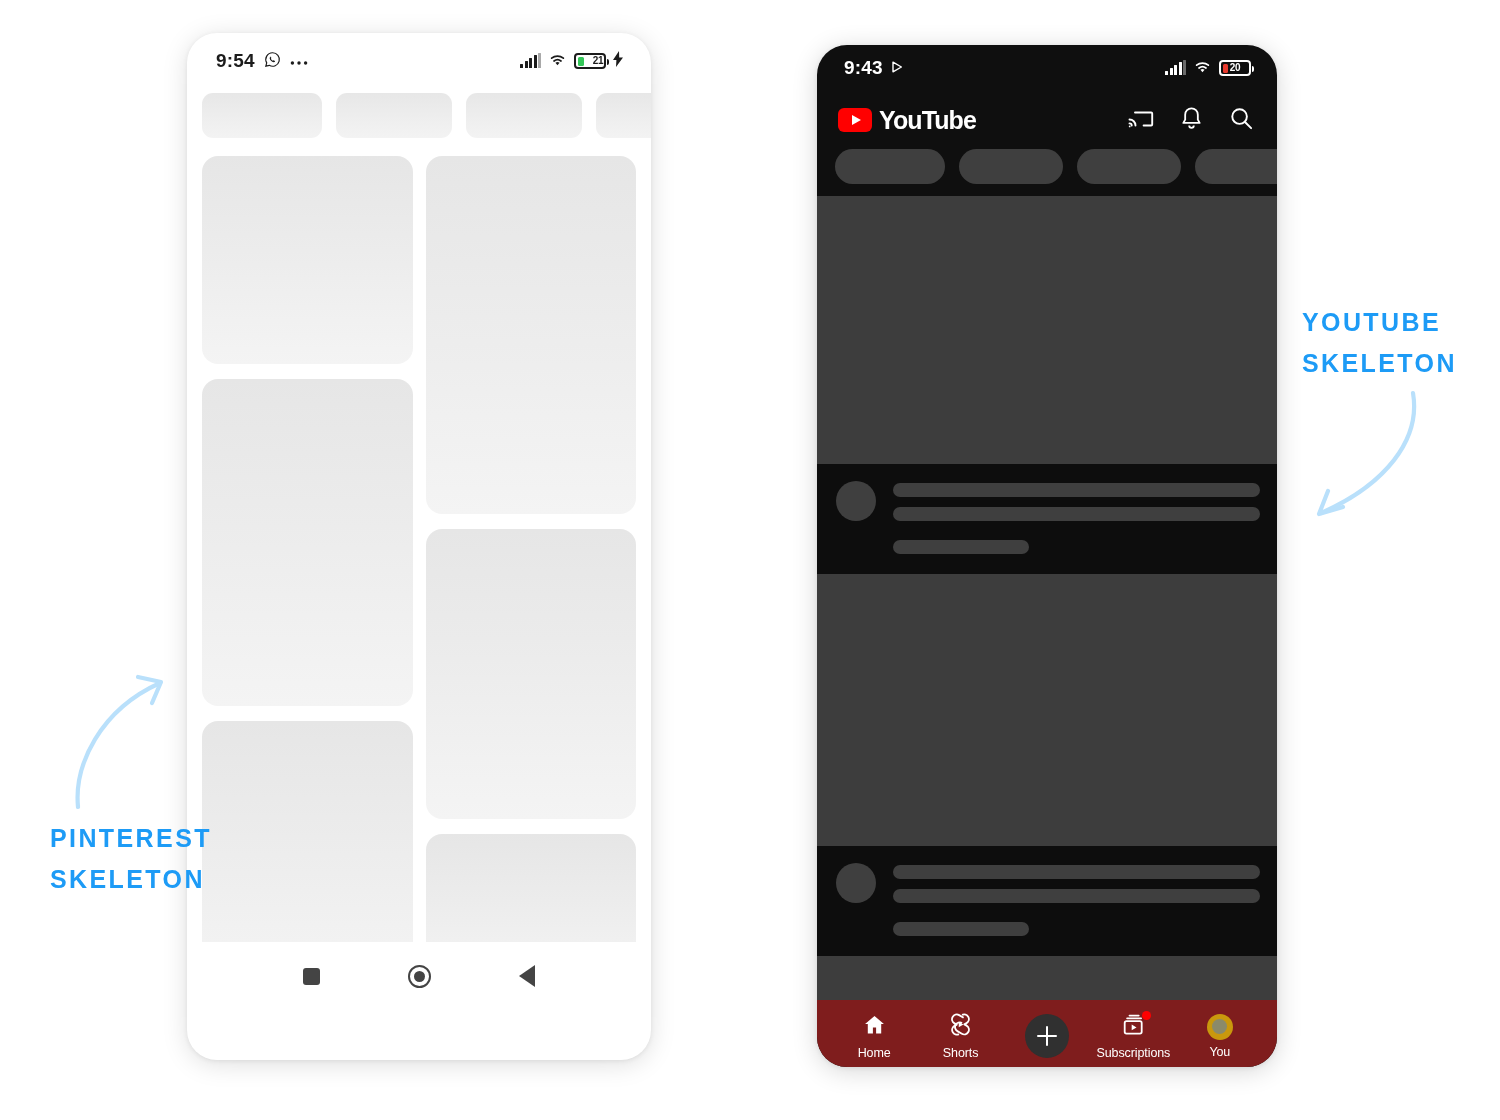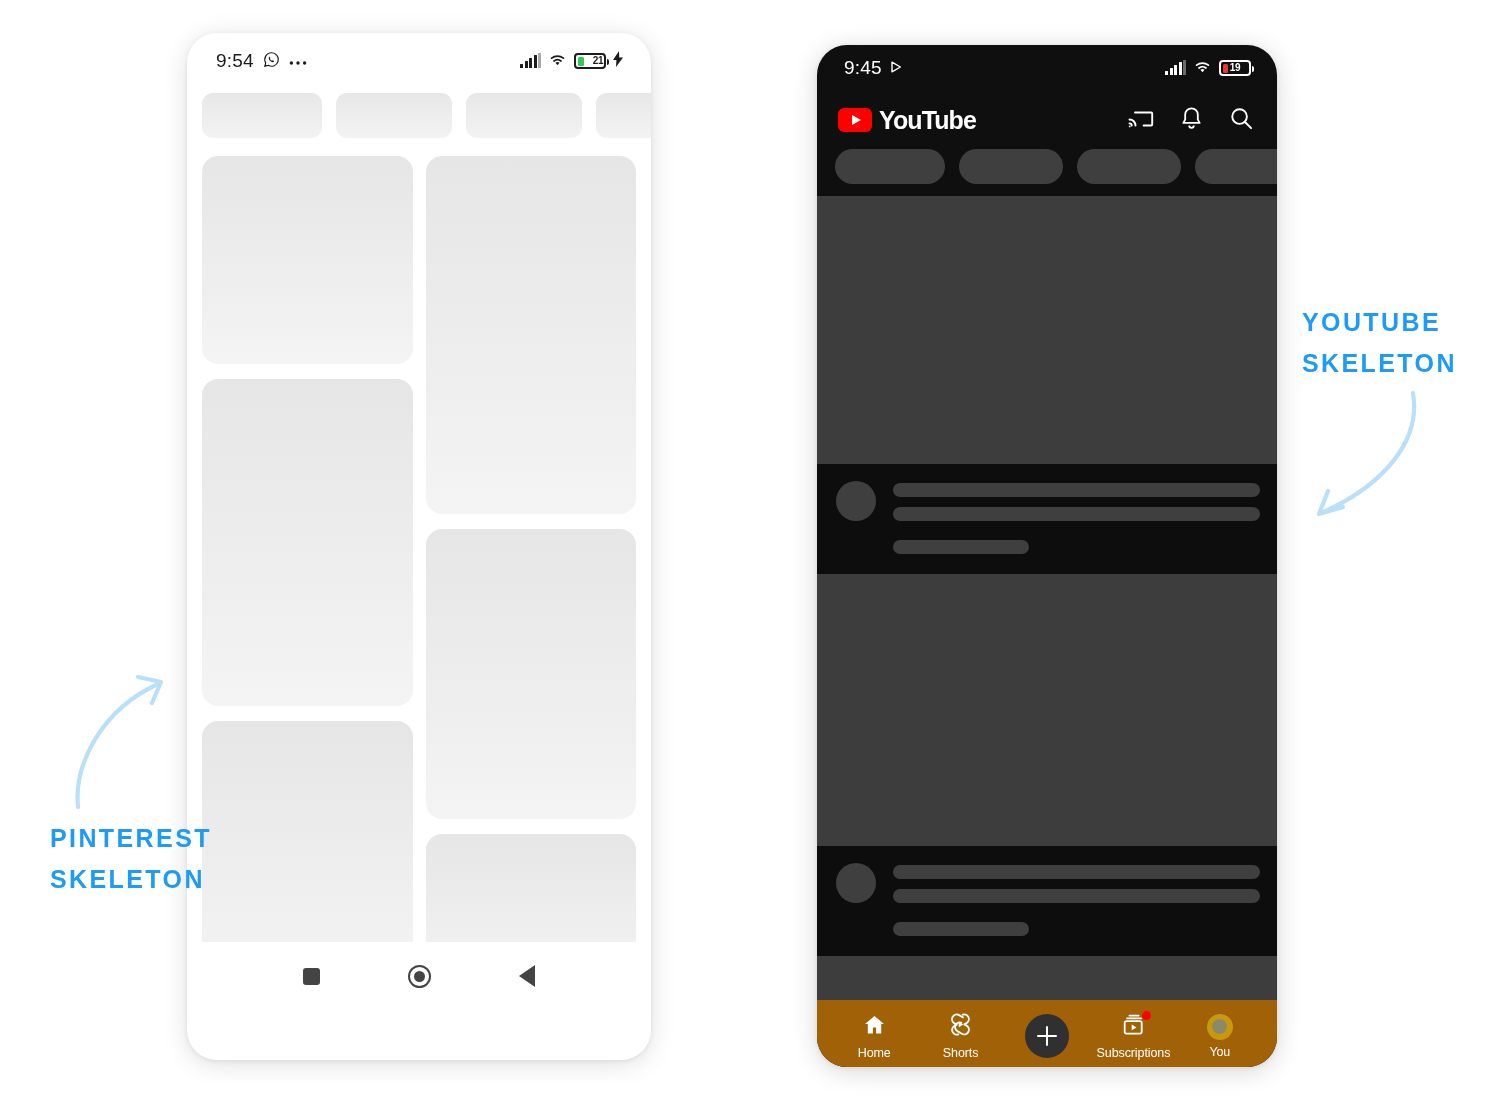--- a/index.html
+++ b/index.html
@@ -53,21 +53,21 @@
     align-items: center;
     gap: 9px;
   }
   .status-right {
     display: flex;
     align-items: center;
     gap: 7px;
   }
   .status-time {
     font-size: 19px;
-    font-weight: normal;
+    font-weight: bold;
     letter-spacing: 0.2px;
   }
 
   
   #pin-statusbar {
     padding: 0 28px 0 29px;
     color: #1c1c1c;
     height: 56px;
   }
   
@@ -264,26 +264,27 @@
   .yt-lines { flex:1; display:flex; flex-direction:column; gap: 10px; padding-top: 2px; }
   .yt-line {
     height: 14px;
     border-radius: 7px;
     background: #3f3f3f;
   }
   .yt-line.short { width: 37%; margin-top: 9px; }
 
   
   #yt-tabbar {
-    background: #a16207;
+    background: #7f1d1d;
     height: 72px;
     display: flex;
     align-items: center;
     padding: 0 14px;
     box-sizing: border-box;
+    justify-content: flex-end;
   }
   .yt-tab {
     flex: 1;
     display: flex;
     flex-direction: column;
     align-items: center;
     gap: 5px;
     position: relative;
   }
   .yt-tab-label {
@@ -411,21 +412,21 @@
         <i></i>
       </span>
     <span class="nav-tri"></span>
   </div>
 </div>
 
 <div class="phone" id="phone-youtube">
 
   <div class="statusbar dark-ico" id="yt-statusbar">
     <div class="status-left">
-      <span class="status-time">9:45</span>
+      <span class="status-time">9:43</span>
       <span>
         <svg width="11" height="12" viewBox="0 0 11 12">
             <path d="M1 1.2v9.6L9.4 6z" fill="none" stroke="#ffffff" stroke-width="1.4" stroke-linejoin="round"></path>
           </svg>
       </span>
     </div>
     <div class="status-right">
       <span class="signal">
           <i></i>
           <i></i>
@@ -435,21 +436,21 @@
         </span>
       <span>
         <svg width="19" height="15" viewBox="0 0 24 18">
           <path d="M12 16.4l-2.6-3.2a4.1 4.1 0 015.2 0z" fill="#ffffff"></path>
           <path d="M4.6 7.3a11.6 11.6 0 0114.8 0" stroke="#ffffff" stroke-width="2.2" fill="none" stroke-linecap="round"></path>
           <path d="M7.6 10.9a7.3 7.3 0 018.8 0" stroke="#ffffff" stroke-width="2.2" fill="none" stroke-linecap="round"></path>
         </svg>
       </span>
       <span class="battery" id="yt-battery">
         <span class="fill"></span>
-        <span class="num">19</span>
+        <span class="num">20</span>
       </span>
     </div>
   </div>
 
   <div id="yt-appbar">
     <div class="yt-logo">
       <span class="yt-logo-mark">
           <span class="tri"></span>
         </span>
       <span class="yt-logo-text">YouTube</span>

